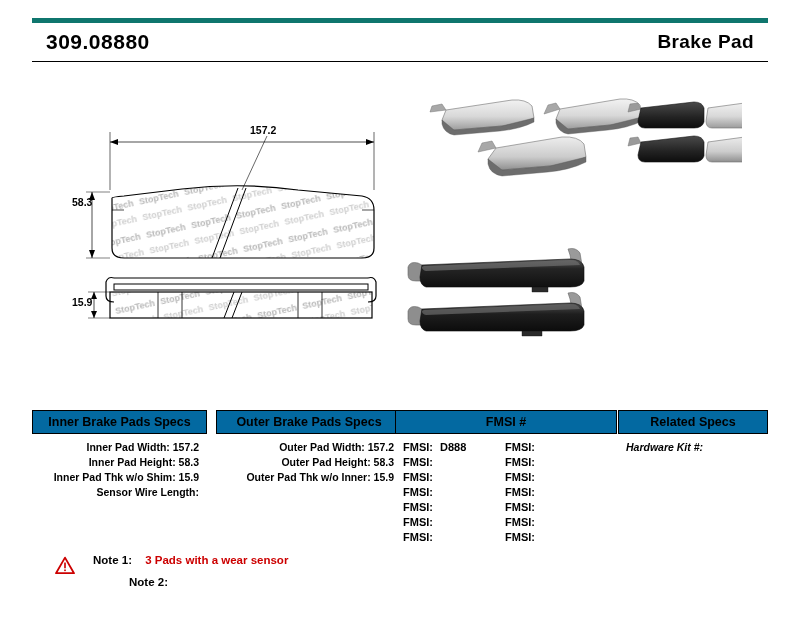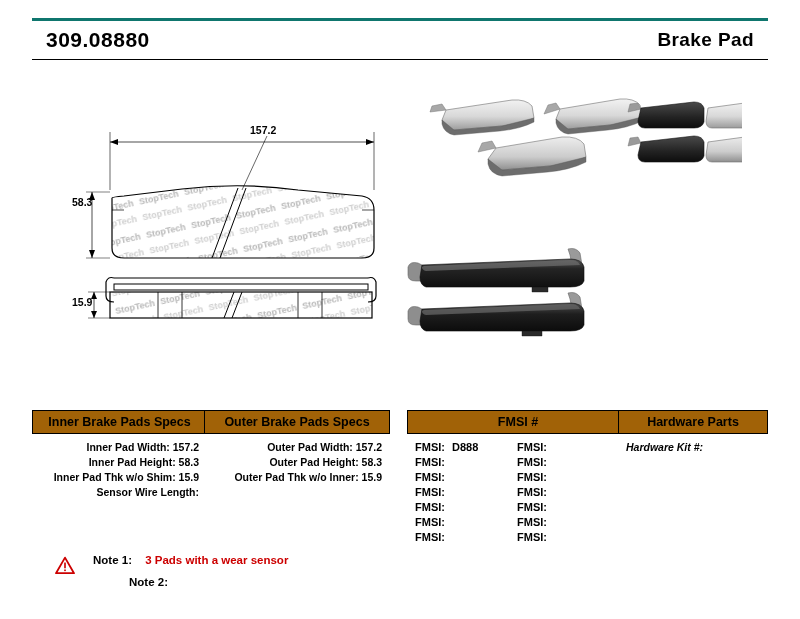--- a/index.html
+++ b/index.html
@@ -24,21 +24,21 @@
   }
 
   
   .header {
     position: absolute;
     left: 32px;
     top: 18px;
     width: 736px;
     height: 38px;
     background: #ffffff;
-    border-top: 3px solid #0f766e;
+    border-top: 5px solid #0f766e;
     border-bottom: 1px solid #000;
   }
   .header .hdr-left {
     position: absolute;
     left: 14px;
     top: 7px;
     font-size: 21px;
     font-weight: bold;
     letter-spacing: 0.5px;
   }
@@ -80,21 +80,21 @@
     position: absolute;
     top: 0;
   }
   .tbl-head {
     border: 1px solid #000;
     height: 22px;
     line-height: 22px;
     text-align: center;
     font-size: 12.5px;
     font-weight: bold;
-    background: #a16207;
+    background: #0369a1;
   }
   .tbl-body {
     padding-top: 6px;
     font-size: 10.5px;
   }
   .row {
     height: 15px;
     line-height: 15px;
     white-space: nowrap;
   }
@@ -348,21 +348,21 @@
           <span class="lbl">Inner Pad Thk w/o Shim:</span>
           <span class="val">15.9</span>
         </div>
         <div class="row rt">
           <span class="lbl">Sensor Wire Length:</span>
           <span class="val"></span>
         </div>
       </div>
     </div>
 
-    <div class="tbl" style="left:172px; width:186px;">
+    <div class="tbl" style="left:184px; width:186px;">
       <div class="tbl-head">Outer Brake Pads Specs</div>
       <div class="tbl-body">
         <div class="row rt">
           <span class="lbl">Outer Pad Width:</span>
           <span class="val">157.2</span>
         </div>
         <div class="row rt">
           <span class="lbl">Outer Pad Height:</span>
           <span class="val">58.3</span>
         </div>
@@ -370,21 +370,21 @@
           <span class="lbl">Outer Pad Thk w/o Inner:</span>
           <span class="val">15.9</span>
         </div>
         <div class="row rt">
           <span class="lbl"></span>
           <span class="val"></span>
         </div>
       </div>
     </div>
 
-    <div class="tbl" style="left:363px; width:222px;margin-left:12px;">
+    <div class="tbl" style="left:363px; width:222px;">
       <div class="tbl-head">FMSI #</div>
       <div class="fmsi-body" style="height:120px;">
         <div class="fmsi-col-a">
           <div class="fmsi-row">
             <span>FMSI:</span>
             <span class="fmsi-val">D888</span>
           </div>
           <div class="fmsi-row">
             <span>FMSI:</span>
             <span class="fmsi-val"></span>
@@ -437,21 +437,21 @@
           </div>
           <div class="fmsi-row">
             <span>FMSI:</span>
             <span class="fmsi-val"></span>
           </div>
         </div>
       </div>
     </div>
 
     <div class="tbl" style="left:586px; width:150px;">
-      <div class="tbl-head">Hardware Parts</div>
+      <div class="tbl-head">Related Specs</div>
       <div class="related-body">
         <div class="row">
           <span>Hardware Kit #:</span>
           <span class="fmsi-val"></span>
         </div>
       </div>
     </div>
 
   </div>
 

